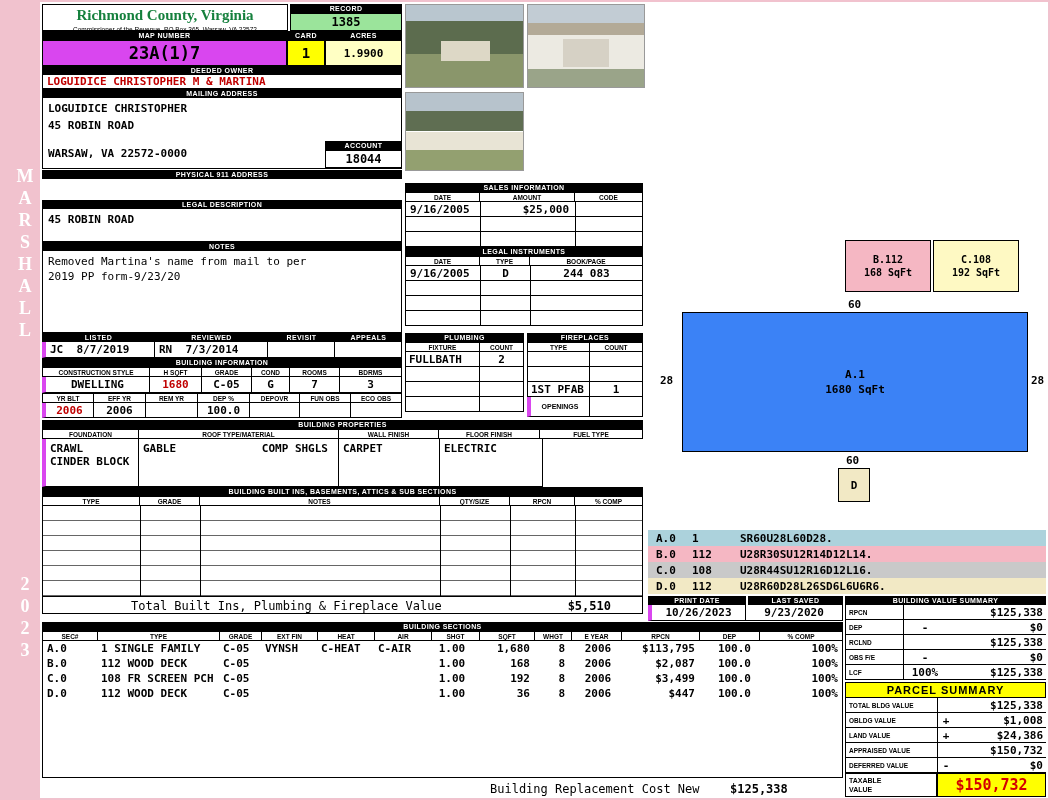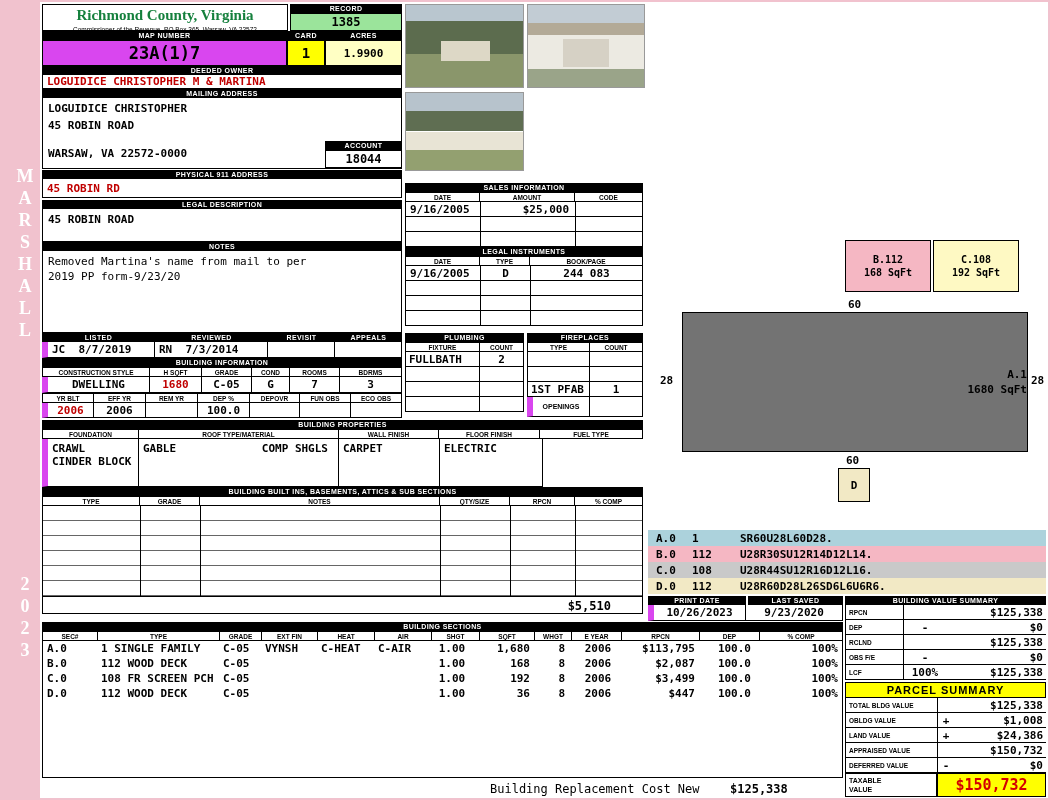--- a/index.html
+++ b/index.html
@@ -28,21 +28,21 @@
   .mline { position:absolute; left:5px; }
   
   .hrow { position:absolute; display:flex; height:10px; }
   .hrow span { border:1px solid #000; border-left:none; background:#fff; font:bold 6.5px "Liberation Sans", sans-serif;
                display:flex; align-items:center; justify-content:center; text-align:center; white-space:nowrap; }
   .hrow span:first-child { border-left:1px solid #000; }
   
   .drow { position:absolute; display:flex; }
   .drow span { border:1px solid #000; border-top:none; border-left:none; background:#fff;
                display:flex; align-items:center; padding-left:4px; overflow:hidden; }
-  .drow span:first-child { border-left:6px solid #d946ef; }
+  .drow span:first-child { border-left:4px solid #d946ef; }
   .cc { justify-content:center !important; padding-left:0 !important; }
   .topcell { align-items:flex-start !important; padding-top:3px; }
   
   .tbl { position:absolute; border-left:1px solid #000; background:#fff; }
   .trow { display:flex; }
   .trow span { border-right:1px solid #000; border-bottom:1px solid #000; height:15px; background:#fff;
                display:flex; align-items:center; font:bold 11px "DejaVu Sans Mono", monospace; overflow:hidden; }
   .sales-t .trow span:nth-child(1){ width:75px; padding-left:4px; }
   .sales-t .trow span:nth-child(2){ width:95px; justify-content:flex-end; padding-right:6px; }
   .sales-t .trow span:nth-child(3){ width:67px; }
@@ -138,21 +138,20 @@
   <div class="bar" style="left:42px;top:89px;width:360px;height:9px">MAILING ADDRESS</div>
   <div class="box" style="left:42px;top:98px;width:360px;height:71px;border-top:none">
     <div class="mline f11b" style="top:4px">LOGUIDICE CHRISTOPHER</div>
     <div class="mline f11b" style="top:21px">45 ROBIN ROAD</div>
     <div class="mline f11b" style="top:49px">WARSAW, VA 22572-0000</div>
   </div>
   <div class="bar" style="left:325px;top:141px;width:77px;height:9px">ACCOUNT</div>
   <div class="box c f12b" style="left:325px;top:150px;width:77px;height:18px">18044</div>
 
   <div class="bar" style="left:42px;top:170px;width:360px;height:9px">PHYSICAL 911 ADDRESS</div>
-  <div class="box l f11b red" style="left:42px;top:179px;width:360px;height:19px;border-top:none">45 ROBIN RD</div>
 
   <div class="bar" style="left:42px;top:200px;width:360px;height:9px">LEGAL DESCRIPTION</div>
   <div class="box" style="left:42px;top:209px;width:360px;height:33px;border-top:none">
     <div class="mline f11b" style="top:4px">45 ROBIN ROAD</div>
   </div>
 
   <div class="bar" style="left:42px;top:242px;width:360px;height:9px">NOTES</div>
   <div class="box" style="left:42px;top:251px;width:360px;height:82px;border-top:none">
     <div class="mline f11" style="top:4px">Removed Martina's name from mail to per</div>
     <div class="mline f11" style="top:19px">2019 PP form-9/23/20</div>
@@ -236,20 +235,21 @@
     <span style="width:68px">% COMP</span>
   </div>
   <div class="box gridlines" style="left:42px;top:506px;width:601px;height:91px;border-top:none">
     <div class="vline" style="left:97px"></div>
     <div class="vline" style="left:157px"></div>
     <div class="vline" style="left:397px"></div>
     <div class="vline" style="left:467px"></div>
     <div class="vline" style="left:532px"></div>
   </div>
   <div class="box" style="left:42px;top:597px;width:601px;height:17px;border-top:none">
+    <span class="abs f12" style="left:88px;top:2px">Total Built Ins, Plumbing &amp; Fireplace Value</span>
     <span class="abs f12b" style="right:31px;top:2px">$5,510</span>
   </div>
 
   <div class="photo" style="left:405px;top:4px;width:119px;height:84px">
     <div class="ph-band" style="top:0;height:20%;background:#b9c6cf"></div>
     <div class="ph-band" style="top:20%;height:40%;background:#5c6c4e"></div>
     <div class="ph-band" style="top:60%;height:40%;background:#8a966b"></div>
     <div class="abs" style="left:30%;top:44%;width:42%;height:24%;background:#ddd8c6"></div>
   </div>
   <div class="photo" style="left:527px;top:4px;width:118px;height:84px">
@@ -367,21 +367,21 @@
   </div>
 
   <div class="shape" style="left: 845px; top: 240px; width: 86px; height: 52px; background-color: rgb(245, 183, 195);">
     <div>B.112</div>
     <div>168 SqFt</div>
   </div>
   <div class="shape" style="left: 933px; top: 240px; width: 86px; height: 52px; background-color: #fef9c3;">
     <div>C.108</div>
     <div>192 SqFt</div>
   </div>
-  <div class="shape big" style="left: 682px; top: 312px; width: 346px; height: 140px; background-color: #737373; align-items: flex-end;">
+  <div class="shape big" style="left: 682px; top: 312px; width: 346px; height: 140px; background-color: #3b82f6;">
     <div>A.1</div>
     <div>1680 SqFt</div>
   </div>
   <div class="shape big" style="left: 838px; top: 468px; width: 32px; height: 34px; background-color: rgb(242, 233, 197);">
     <div>D</div>
   </div>
   <div class="dim" style="left:848px;top:298px">60</div>
   <div class="dim" style="left:846px;top:454px">60</div>
   <div class="dim" style="left:660px;top:374px">28</div>
   <div class="dim" style="left:1031px;top:374px">28</div>

